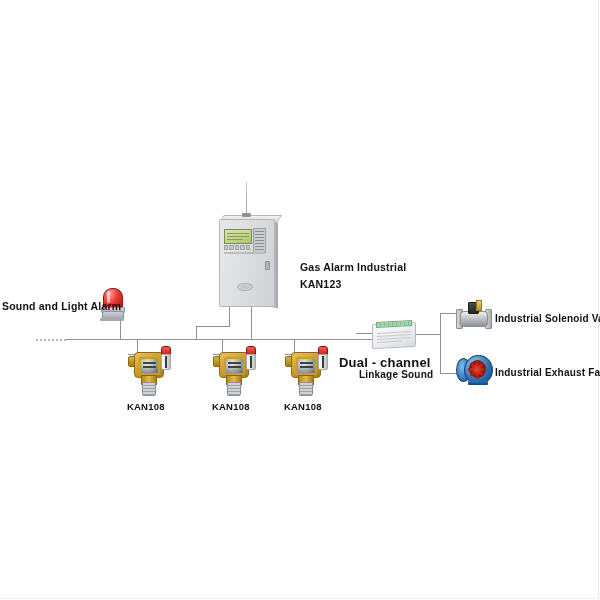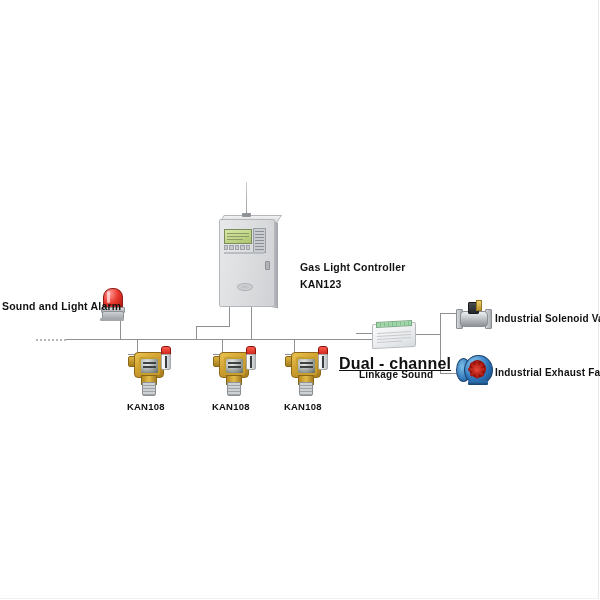--- a/index.html
+++ b/index.html
@@ -188,21 +188,21 @@
         <u style="top:8px"></u>
       <u style="top:11px"></u>
         <u style="top:14px"></u>
         <u style="top:17px"></u>
         <u style="top:20px"></u>
     </div>
     <div class="strip"></div>
     <div class="latch"></div>
     <div class="logo"></div>
   </div>
-  <div class="lbl" style="left:300px;top:261px;font-size:10.5px;">Gas Light Controller</div>
+  <div class="lbl" style="left:300px;top:261px;font-size:10.5px;">Gas Alarm Industrial</div>
   <div class="lbl" style="left:300px;top:278px;font-size:10.5px;">KAN123</div>
 
   <div id="beacon">
     <div class="dome">
         <s></s>
       </div>
     <div class="ring"></div>
     <div class="base"></div>
     <div class="foot"></div>
   </div>
@@ -267,21 +267,21 @@
 
   <div id="module">
     <div class="box">
         <i></i>
         <i></i>
         <i></i>
         <i></i>
       </div>
     <div class="term"></div>
   </div>
-  <div class="lbl" style="left:339px;top:355px;font-size:16px;text-decoration:underline;">Dual - channel</div>
+  <div class="lbl" style="left:339px;top:355px;font-size:13px;">Dual - channel</div>
   <div class="lbl" style="left:359px;top:369px;font-size:10px;">Linkage Sound</div>
 
   <div id="valve">
     <div class="flL"></div>
     <div class="flR"></div>
     <div class="bodyv"></div>
     <div class="coil"></div>
     <div class="stemv"></div>
   </div>
   <div class="lbl" style="left:495px;top:313px;font-size:10px;">Industrial Solenoid Valve</div>

